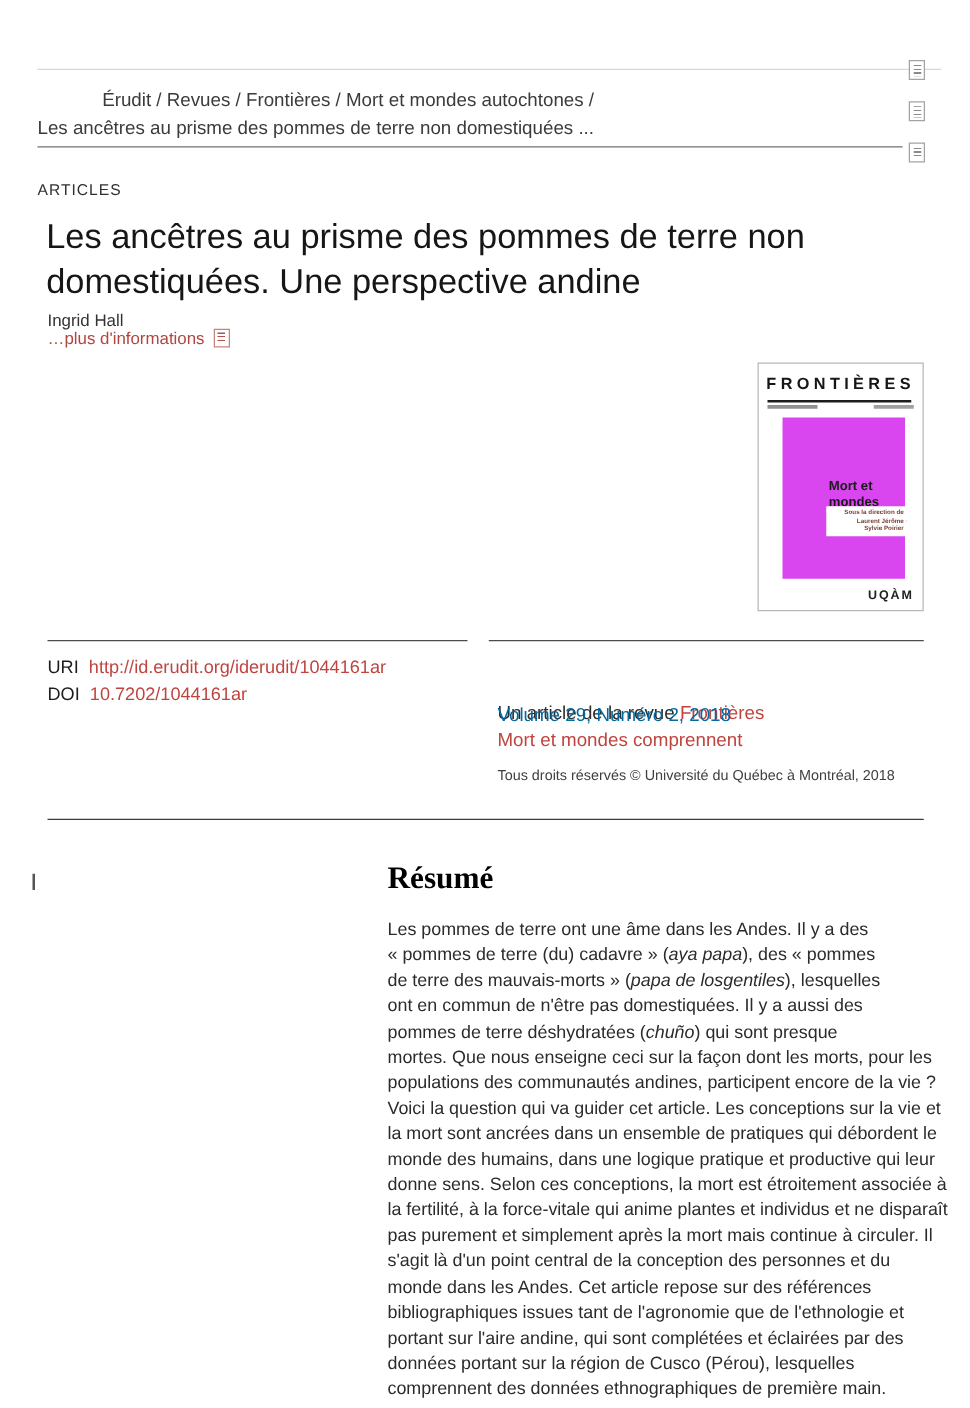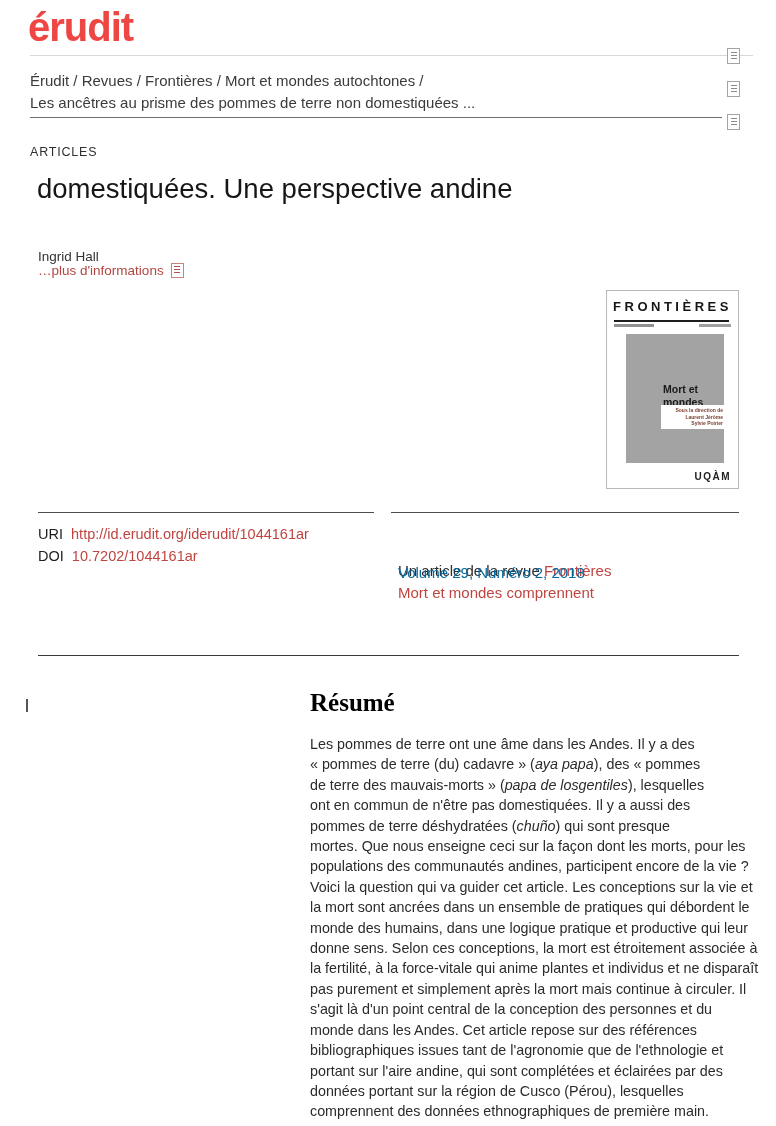--- a/index.html
+++ b/index.html
@@ -6,21 +6,21 @@
   .page {
     position:relative; width:776px; height:1126px; background:#ffffff;
     font-family:"Liberation Sans", sans-serif; overflow:hidden;
   }
   .abs { position:absolute; }
 
   
   .logo { left:28px; top:5px; font-size:40px; font-weight:bold; color:#ee4643; letter-spacing:-1px; cursor:pointer; }
   .rule { height:1px; }
   .rule-light { top:55px; left:30px; width:723px; background:#d8d8d8; }
-  .breadcrumb { left:30px; top:70px; font-size:15px; line-height:22px; color:#3b3b3b; }
+  .breadcrumb { left:30px; top:70px; font-size:15px; line-height:22px; color:#3b3b3b;text-align:right; }
   .breadcrumb div { cursor:pointer; }
   .rule-dark { top:117px; left:30px; width:692px; background:#707070; }
 
   
   .gbox { width:11px; height:14px; border:1px solid #a3a3a3; background:#fff;
           display:flex; align-items:center; justify-content:center; }
   .gbox .fill { display:block; width:6px; height:9px;
           background:repeating-linear-gradient(180deg,#8a8a8a 0 1px,transparent 1px 3px); }
   .gbox-red { border-color:#c8837d; }
   .gbox-red .fill { background:repeating-linear-gradient(180deg,#b05048 0 1px,transparent 1px 3px); }
@@ -32,21 +32,21 @@
   .author { left:38px; top:249px; font-size:13.5px; color:#333; }
   .more-info { left:38px; top:263px; font-size:13.5px; color:#b2453f; display:flex; align-items:center; gap:7px; cursor:pointer; }
   .more-info .gbox { width:11px; height:13px; }
 
   
   .cover { left:606px; top:290px; width:131px; height:197px; border:1px solid #b8b8b8; background:#fff; cursor:pointer; }
   .cover-title { top:8px; left:0; width:100%; text-align:center; font-size:13px; font-weight:bold; letter-spacing:3.5px; color:#161616; }
   .cover-rule { top:29px; left:7px; width:115px; height:2px; background:#1d1d1d; }
   .micro-l { top:33px; left:7px; width:40px; height:3px; background:#909090; }
   .micro-r { top:33px; right:7px; width:32px; height:3px; background:#a0a0a0; }
-  .cover-gray { left:19px; top:43px; width:98px; height:129px; background:#a3a3a3; }
+  .cover-gray { left:19px; top:43px; width:98px; height:129px; background:#d946ef; }
   .cover-issue-title { left:37px; top:49px; font-size:10.5px; font-weight:bold; line-height:13px; color:#1a1a1a; }
   .cover-direction { left:35px; top:71px; width:60px; background:#fff; padding:2px; font-size:5px; line-height:6.5px; text-align:right; color:#7a4033; font-weight:bold; }
   .cover-publisher { right:7px; bottom:6px; font-size:10px; font-weight:bold; letter-spacing:1.5px; color:#222; }
 
   
   .id-rule-left  { top:512px; left:38px; width:336px; background:#4c4c4c; }
   .id-rule-right { top:512px; left:391px; width:348px; background:#4c4c4c; }
   .id-row { left:38px; font-size:14.5px; color:#222; }
   .id-row .lbl { color:#1d1d1d; }
   .uri-row { top:526px; } .doi-row { top:548px; }
@@ -61,41 +61,41 @@
   .caret { left:26px; top:699px; width:2px; height:13px; background:#555; }
   .abstract-heading { left:310px; top:689px; font-family:"Liberation Serif", serif; font-size:25px; font-weight:bold; color:#000; }
   .abstract-body { left:310px; top:734px; width:465px; font-size:14.3px; line-height:20.4px; color:#2b2b2b; }
   .abstract-body i { font-style:italic; }
 </style>
 </head>
 <body>
 
 <div class="page">
 
-  <div class="abs logo">érudit</div>
   <div class="abs rule rule-light"></div>
 
   <nav class="abs breadcrumb">
     <div>Érudit / Revues / Frontières / Mort et mondes autochtones /</div>
     <div>Les ancêtres au prisme des pommes de terre non domestiquées ...</div>
   </nav>
   <div class="abs rule rule-dark"></div>
 
   <div class="abs gbox gbox1">
       <span class="fill"></span>
     </div>
   <div class="abs gbox gbox2">
       <span class="fill"></span>
     </div>
   <div class="abs gbox gbox3">
       <span class="fill"></span>
     </div>
 
   <div class="abs kicker">ARTICLES</div>
   <h1 class="abs title">
+    <div>Les ancêtres au prisme des pommes de terre non</div>
     <div>domestiquées. Une perspective andine</div>
   </h1>
   <div class="abs author">Ingrid Hall</div>
   <div class="abs more-info">
     <span>…plus d'informations</span>
     <span class="gbox gbox-red">
         <span class="fill"></span>
       </span>
   </div>
 
@@ -129,20 +129,21 @@
     <span class="lbl">DOI</span>&nbsp;
     <span class="redlink">10.7202/1044161ar</span>
   </div>
 
   <div class="abs rev-line1">
     <span>Un article de la revue</span>
     <span class="redlink">Frontières</span>
   </div>
   <div class="abs rev-volume">Volume 29, Numéro 2, 2018</div>
   <div class="abs rev-issue redlink">Mort et mondes comprennent</div>
+  <div class="abs rev-copy">Tous droits réservés © Université du Québec à Montréal, 2018</div>
 
   <div class="abs rule bottom-rule"></div>
 
   <div class="abs caret"></div>
   <div class="abs abstract-heading">Résumé</div>
   <div class="abs abstract-body"><span>Les pommes de terre ont une âme dans les Andes. Il y a des</span><br><span>« pommes de terre (du) cadavre » (</span><i>aya papa</i><span>), des « pommes</span><br><span>de terre des mauvais-morts » (</span><i>papa de losgentiles</i><span>), lesquelles</span><br><span>ont en commun de n'être pas domestiquées. Il y a aussi des</span><br><span>pommes de terre déshydratées (</span><i>chuño</i><span>) qui sont presque</span><br><span>mortes. Que nous enseigne ceci sur la façon dont les morts, pour les</span><br><span>populations des communautés andines, participent encore de la vie ?</span><br><span>Voici la question qui va guider cet article. Les conceptions sur la vie et</span><br><span>la mort sont ancrées dans un ensemble de pratiques qui débordent le</span><br><span>monde des humains, dans une logique pratique et productive qui leur</span><br><span>donne sens. Selon ces conceptions, la mort est étroitement associée à</span><br><span>la fertilité, à la force-vitale qui anime plantes et individus et ne disparaît</span><br><span>pas purement et simplement après la mort mais continue à circuler. Il</span><br><span>s'agit là d'un point central de la conception des personnes et du</span><br><span>monde dans les Andes. Cet article repose sur des références</span><br><span>bibliographiques issues tant de l'agronomie que de l'ethnologie et</span><br><span>portant sur l'aire andine, qui sont complétées et éclairées par des</span><br><span>données portant sur la région de Cusco (Pérou), lesquelles</span><br><span>comprennent des données ethnographiques de première main.</span></div>
 
 </div>
 
 </body></html>

